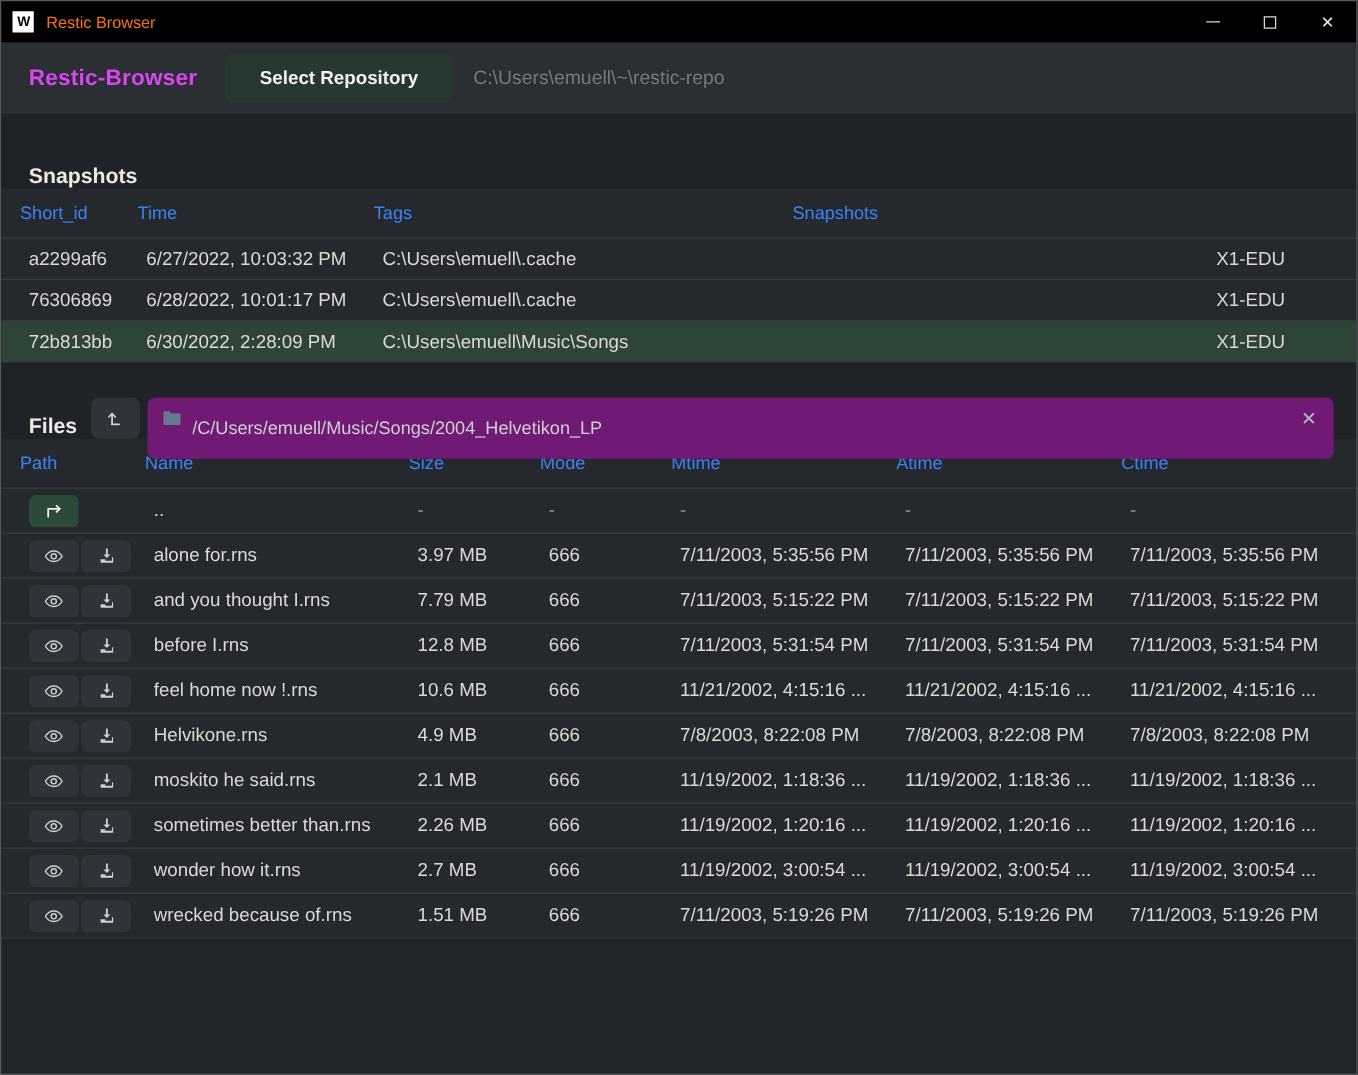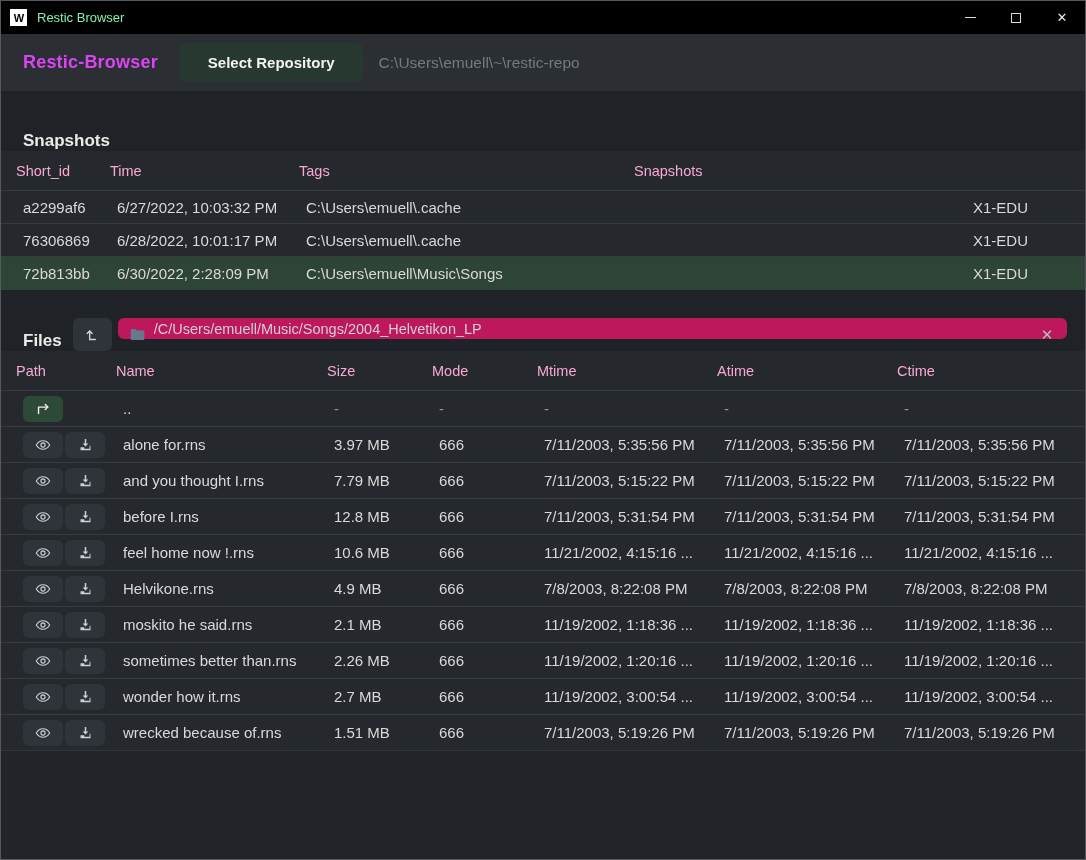--- a/index.html
+++ b/index.html
@@ -15,21 +15,21 @@
 
   
   .titlebar {
     height: 33px; background:#000; display:flex; align-items:center;
   }
   .app-logo {
     width:17px; height:17px; background:#fff; margin-left:9px;
     display:flex; align-items:center; justify-content:center;
     font-weight:800; font-size:11px; color:#000; letter-spacing:-1px;
   }
-  .titlebar-title { color:#86efac; font-size:13px; margin-left:10px; }
+  .titlebar-title { color:#f97316; font-size:13px; margin-left:10px; }
   .titlebar-spacer { flex:1; }
   .win-btn {
     width:46px; height:33px; display:flex; align-items:center; justify-content:center;
     color:#e6e6e6; cursor:default;
   }
   .min-glyph { width:11px; height:1px; background:#dcdcdc; display:block; }
   .max-glyph { width:10px; height:10px; border:1px solid #dcdcdc; display:block; }
   .close-glyph { font-size:13px; color:#e6e6e6; line-height:1; }
 
   
@@ -51,38 +51,38 @@
   }
   .band-snapshots { height:60px; }
   .band-files { height:61px; }
   .section-title { font-size:17px; font-weight:800; color:#eceae7; }
 
   
   .table-wrap { background:#25292e; }
   .trow { display:grid; align-items:center; padding:0 18px 0 22px; }
   .snap-grid  { grid-template-columns: 94px 189px 335px 332px 1fr; }
   .files-grid { grid-template-columns: 100px 211px 105px 105px 180px 180px 1fr; }
-  .thead { height:40px; color:#f9a8d4; font-size:14.5px; border-bottom:1px solid #363b40;padding-left:15px; }
+  .thead { height:40px; color:#3b82f6; font-size:14.5px; border-bottom:1px solid #363b40;padding-left:15px; }
   .snap-row { height:33px; font-size:15px; border-bottom:1px solid #363b40; }
   .snap-row:last-child { border-bottom:none; }
   .snap-row.selected { background:#2d4437; }
   .file-row { height:36px; font-size:15px; border-bottom:1px solid #363b40; }
   .file-row:last-child { border-bottom:1px solid #31363b; }
   .cell { overflow:hidden; white-space:nowrap; text-overflow:ellipsis; padding-right:10px; }
   .muted { color:#8f959a; }
 
   
   .icon-btn {
     width:39px; height:33px; background:#2f343a; border:none; border-radius:6px;
     display:flex; align-items:center; justify-content:center; cursor:pointer;
   }
   .files-bar-btn { margin-left:11px; }
   .path-input-wrap { position:relative; flex:1; margin-left:6px; height:33px; }
   .path-input {
-    width:100%; height:21px; background:#be185d; border:none; border-radius:6px;
+    width:100%; height:49px; background:#701a75; border:none; border-radius:6px;
     color:#cdd0d2; font-family:inherit; font-size:14.5px;
     padding:0 34px 0 36px; outline:none;
   }
   .folder-ico { position:absolute; left:11px; top:8px; }
   .clear-btn {
     position:absolute; right:6px; top:3px; width:28px; height:27px;
     background:transparent; border:none; color:#b9bcbf; font-size:15px; cursor:pointer;
   }
 
   

